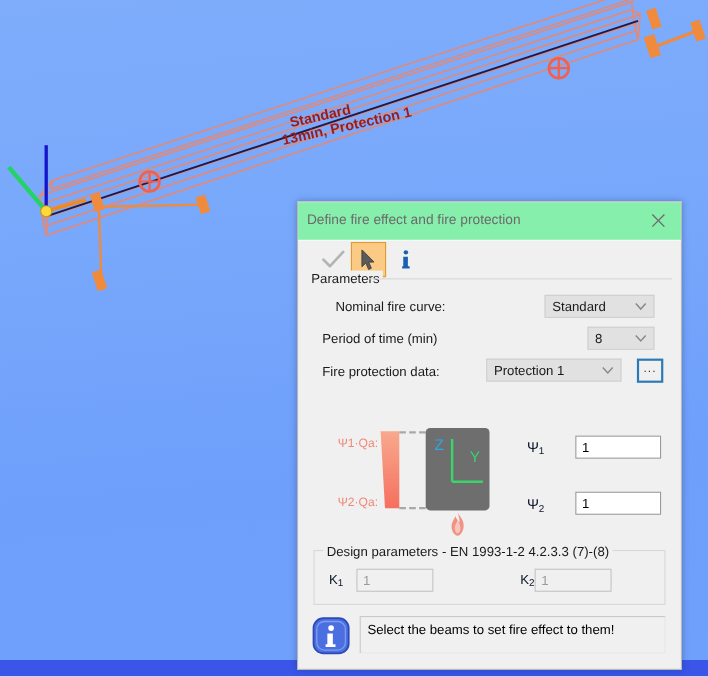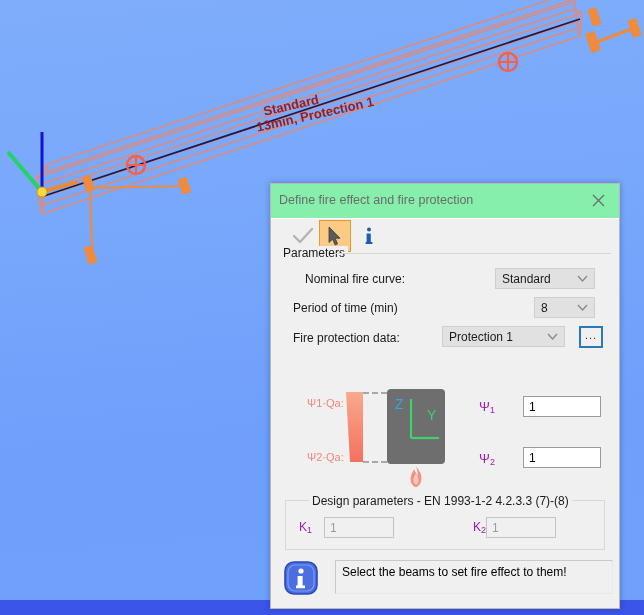--- a/index.html
+++ b/index.html
@@ -92,21 +92,21 @@
   .txtbox{
     position:absolute;height:21px;box-sizing:border-box;
     background:#ffffff;border:1px solid #9a9a9a;
     font-size:12px;color:#000;cursor:text;
   }
   .txtbox .tv{position:absolute;left:5px;top:3px;}
   .txtbox.dis{background:#f0f0f0;border:1px solid #c4c4c4;color:#9b9b9b;}
 
   
   .diaglbl{position:absolute;font-size:11px;color:#f08878;white-space:nowrap;}
-  .psilbl{position:absolute;font-size:13px;color:#a21caf;}
+  .psilbl{position:absolute;font-size:13px;color:#0f172a;}
   .sub{font-size:9px;vertical-align:-2px;}
 
   .secbox{
     position:absolute;background:#6e6e6e;border-radius:4px;
   }
   .dash{position:absolute;height:0;border-top:2px dashed #a8a8a8;}
 
   
   .gbox{
     position:absolute;box-sizing:border-box;
@@ -115,21 +115,21 @@
   .gboxlbl{
     position:absolute;font-size:12px;color:#1a1a1a;
     background:#f0f0f0;padding:0 3px;white-space:nowrap;
   }
 
   
   .statusmsg{
     position:absolute;box-sizing:border-box;
     background:#f0f0f0;border-top:1px solid #c9c9c9;border-left:1px solid #c9c9c9;
     border-right:1px solid #e8e8e8;border-bottom:1px solid #e8e8e8;
-    font-size:12px;color:#000;margin-left:8px;
+    font-size:12px;color:#000;
   }
   .statusmsg .sv{position:absolute;left:6px;top:4px;}
 </style>
 </head>
 <body>
 
 <div id="viewport">
 
   <svg width="644" height="600">
     <defs>
@@ -305,21 +305,21 @@
   </div>
 
   <div class="psilbl" style="left:208px;top:267px;">
     <span>Ψ</span><span class="sub">2</span>
   </div>
   <div class="txtbox" style="left:252px;top:263px;width:78px;">
     <span class="tv">1</span>
   </div>
 
   <div class="gbox" style="left:14px;top:316px;width:320px;height:50px;"></div>
-  <div class="gboxlbl" style="left:38px;top:310px;">Design parameters - EN 1993-1-2 4.2.3.3 (7)-(8)</div>
+  <div class="gboxlbl" style="left:23px;top:310px;">Design parameters - EN 1993-1-2 4.2.3.3 (7)-(8)</div>
 
   <div class="psilbl" style="left:28px;top:336px;font-size:12px;">
     <span>K</span><span class="sub">1</span>
   </div>
   <div class="txtbox dis" style="left:53px;top:333px;width:70px;">
     <span class="tv">1</span>
   </div>
 
   <div class="psilbl" style="left:202px;top:336px;font-size:12px;">
     <span>K</span><span class="sub">2</span>

